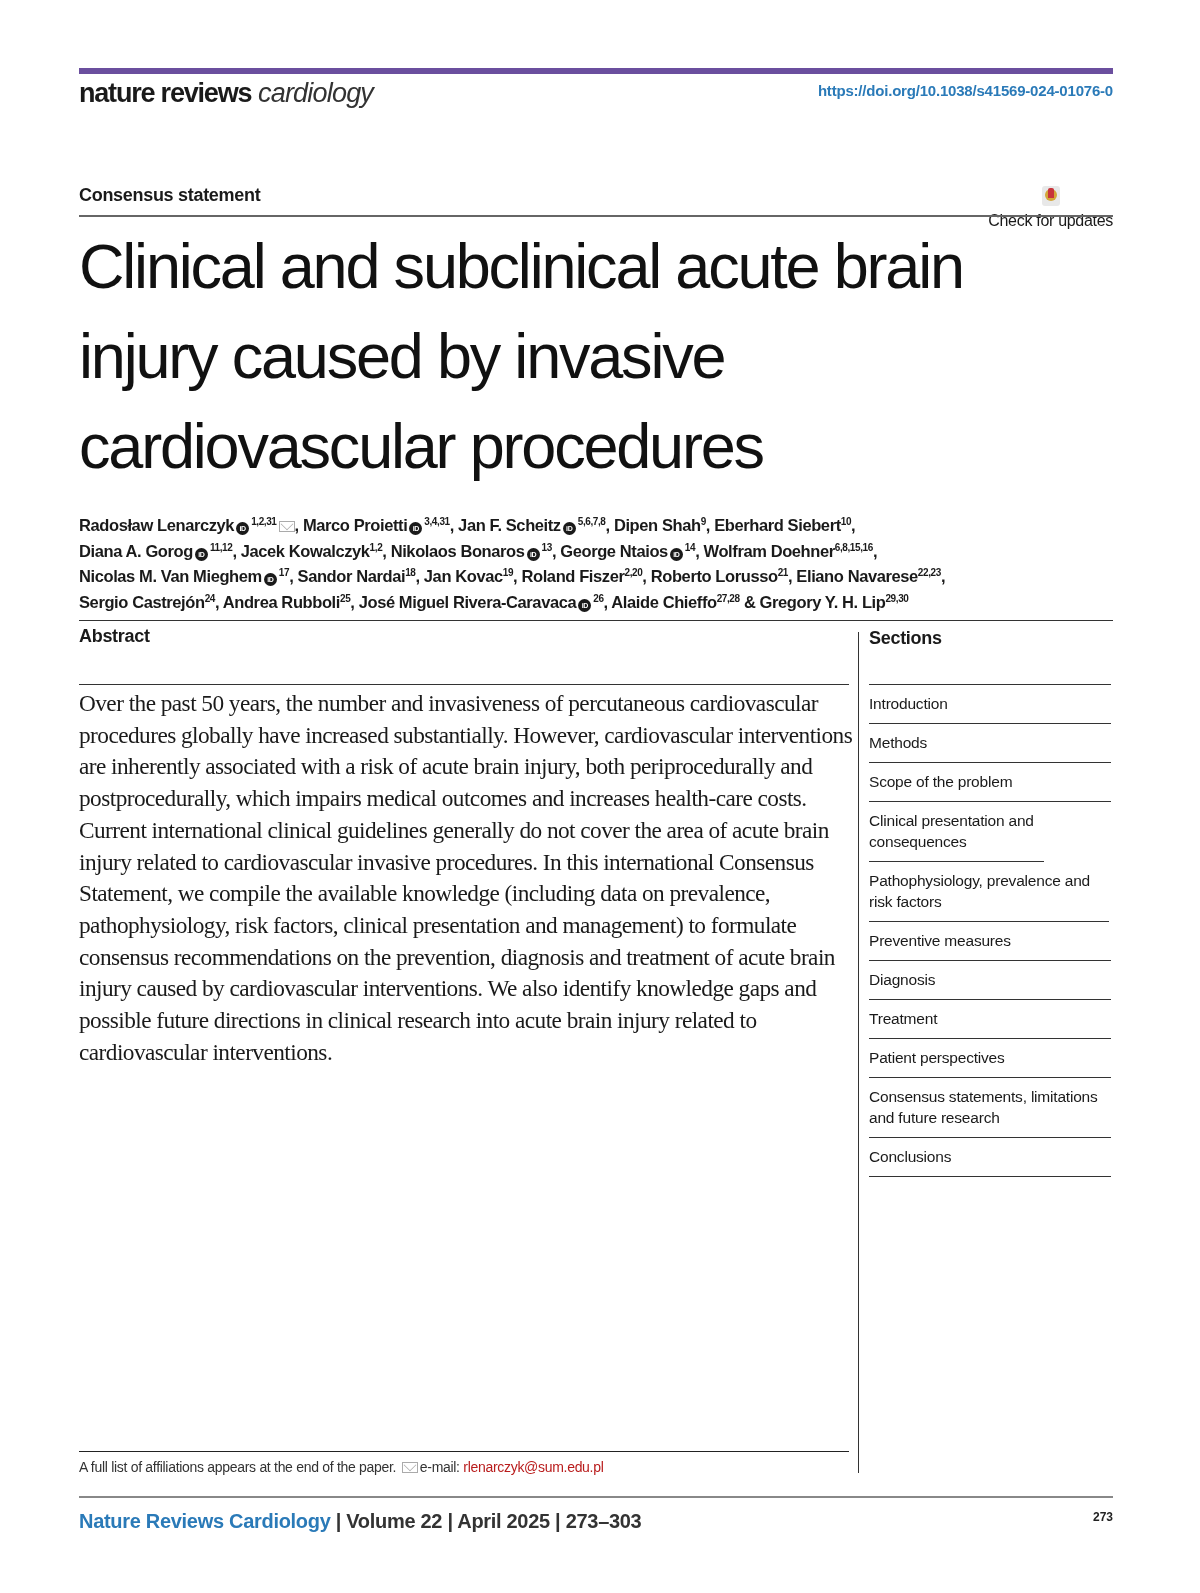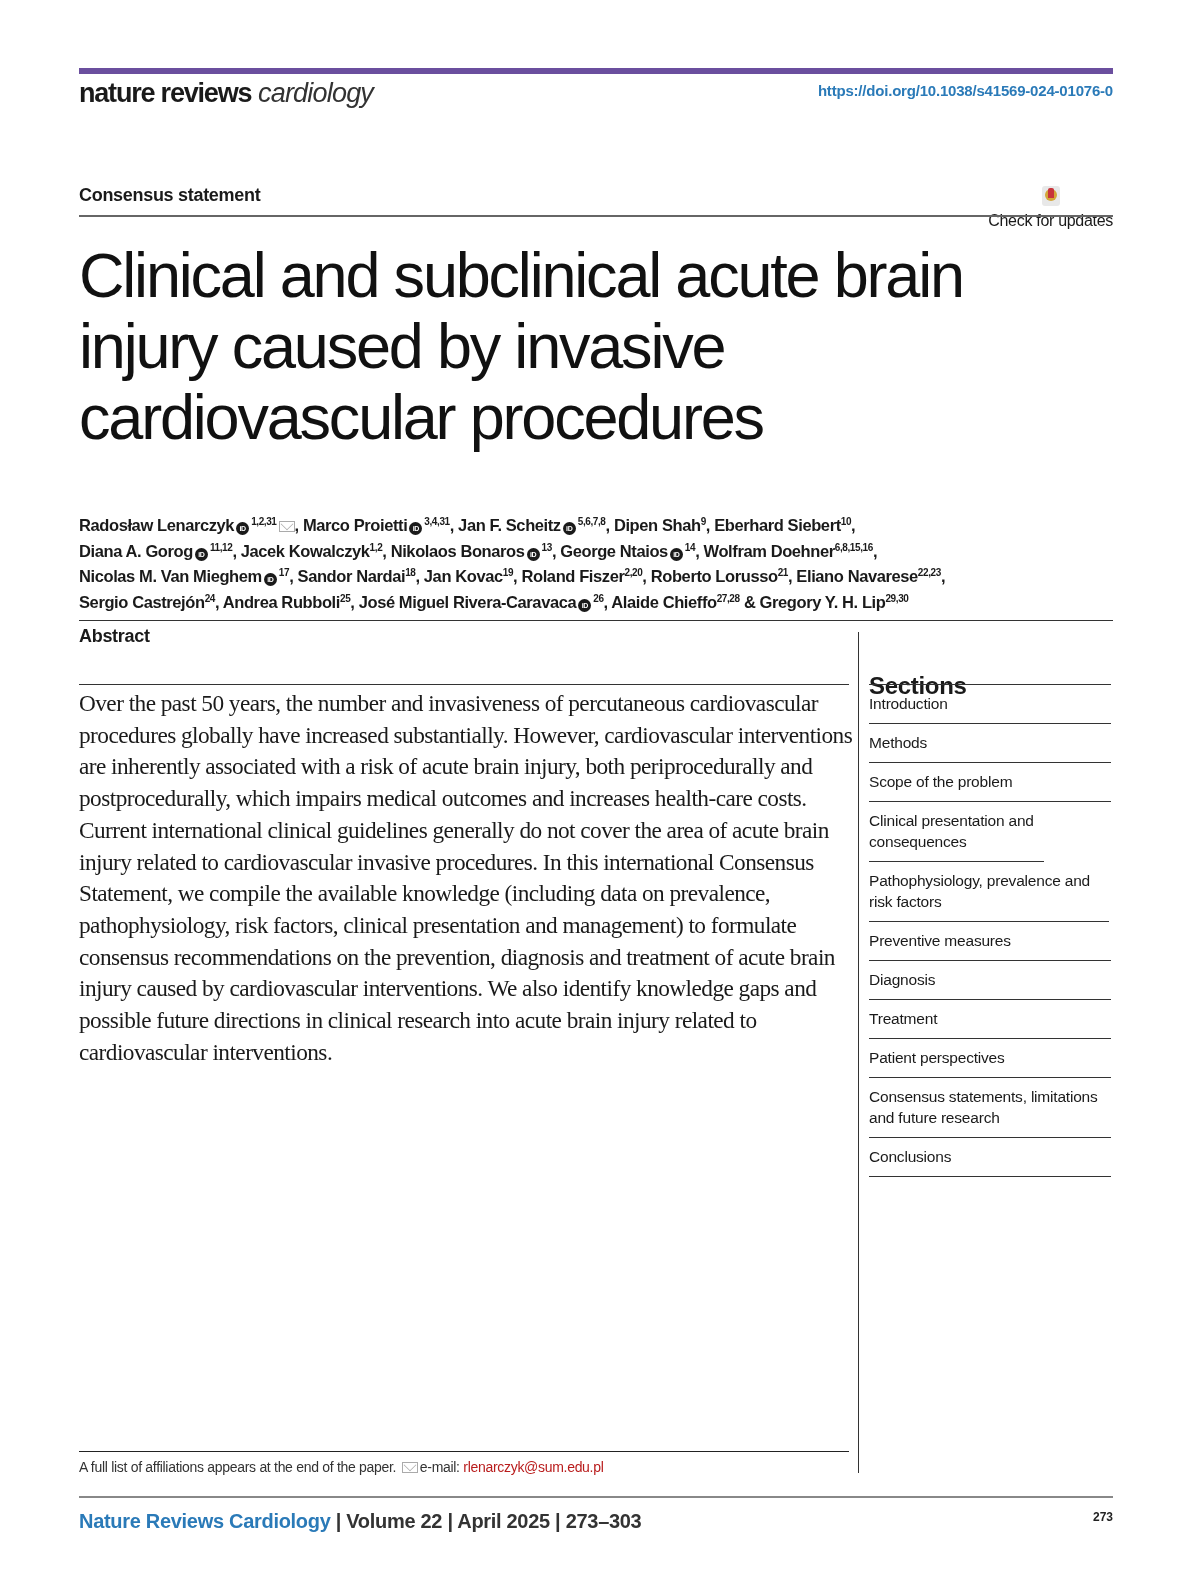--- a/index.html
+++ b/index.html
@@ -9,32 +9,32 @@
   .journal-logo { left: 79px; top: 78px; font-size: 27px; letter-spacing: -0.8px; white-space: nowrap; }
   .journal-logo .bold { font-weight: bold; letter-spacing: -1.2px; }
   .journal-logo .light { font-weight: normal; color: #333; font-style: italic; }
   .doi { right: 87px; top: 82px; font-size: 15px; color: #2a7ab8; font-weight: bold; letter-spacing: -0.2px; }
   .article-type { left: 79px; top: 185px; font-size: 18px; font-weight: bold; letter-spacing: -0.3px; }
   .check-updates { right: 87px; top: 186px; font-size: 16px; display: flex; align-items: center; gap: 6px; letter-spacing: -0.3px; flex-direction: column; }
   .cfu-icon { width: 18px; height: 20px; background: #e8e8e8; border-radius: 3px; position: relative; display: inline-block; }
   .cfu-icon::before { content: ""; position: absolute; left: 3px; top: 3px; width: 12px; height: 12px; border-radius: 50%; background: #d4a73a; }
   .cfu-icon::after { content: ""; position: absolute; left: 6px; top: 2px; width: 6px; height: 10px; background: #c8353b; border-radius: 2px 2px 0 0; }
   .rule-top { left: 79px; top: 215px; width: 1034px; height: 2px; background: #666; }
-  .title { left: 79px; top: 240px; width: 960px; font-family: "Liberation Sans", sans-serif; font-size: 63px; line-height: 71px; letter-spacing: -2.2px; font-weight: normal; color: #111; margin: 0; }
+  .title { left: 79px; top: 221px; width: 960px; font-family: "Liberation Sans", sans-serif; font-size: 63px; line-height: 90px; letter-spacing: -2.2px; font-weight: normal; color: #111; margin: 0; }
   .authors { left: 79px; top: 513px; width: 1034px; font-size: 16.5px; line-height: 25.5px; font-weight: bold; letter-spacing: -0.4px; color: #1a1a1a; }
   .authors sup { font-size: 10px; font-weight: bold; vertical-align: 6px; line-height: 0; }
   .orcid { display: inline-block; width: 13px; height: 13px; border-radius: 50%; background: #1a1a1a; color: #fff; font-size: 7px; text-align: center; line-height: 13px; vertical-align: 0px; margin: 0 2px; font-weight: bold; }
   .mail-icon { display: inline-block; width: 16px; height: 11px; border: 1px solid #aaa; position: relative; vertical-align: -1px; margin-left: 2px; box-sizing: border-box; }
   .mail-icon::before { content: ""; position: absolute; left: 1px; top: -4px; width: 11px; height: 11px; border-right: 1px solid #aaa; border-bottom: 1px solid #aaa; transform: rotate(45deg) scale(0.75); }
   .rule-authors { left: 79px; top: 620px; width: 1034px; height: 1px; background: #333; }
   .abstract-label { left: 79px; top: 626px; font-size: 18px; font-weight: bold; letter-spacing: -0.3px; }
   .abstract-rule { left: 79px; top: 684px; width: 770px; height: 1px; background: #333; }
   .abstract-text { left: 79px; top: 688px; width: 775px; font-family: "Liberation Serif", serif; font-size: 23.3px; line-height: 31.7px; letter-spacing: -0.55px; color: #1a1a1a; }
   .col-divider { left: 858px; top: 632px; width: 1px; height: 841px; background: #333; }
-  .sections-label { left: 869px; top: 628px; font-size: 24px; font-weight: bold; letter-spacing: -0.3px; margin-top: 44px; }
+  .sections-label { left: 869px; top: 628px; font-size: 18px; font-weight: bold; letter-spacing: -0.3px; }
   .sections-list { left: 869px; top: 684px; width: 242px; margin: 0; padding: 0; list-style: none; border-top: 1px solid #333; }
   .sections-list li { border-bottom: 1px solid #333; padding: 8px 0 9px 0; font-size: 15.5px; line-height: 21px; letter-spacing: -0.2px; color: #1a1a1a; cursor: pointer; }
   .aff-rule { left: 79px; top: 1451px; width: 770px; height: 1px; background: #222; }
   .aff-note { left: 79px; top: 1459px; font-size: 14px; color: #333; letter-spacing: -0.3px; white-space: nowrap; }
   .aff-note .email { color: #b91c1c; }
   .aff-note .mail-icon { width: 16px; height: 11px; margin-right: 2px; }
   .footer-rule { left: 79px; top: 1496px; width: 1034px; height: 2px; background: #888; }
   .footer-left { left: 79px; top: 1510px; font-size: 20px; font-weight: bold; color: #333; letter-spacing: -0.3px; white-space: nowrap; }
   .footer-left .jname { color: #2a7ab8; }
   .footer-page { right: 87px; top: 1510px; font-size: 12px; font-weight: bold; color: #222; }

